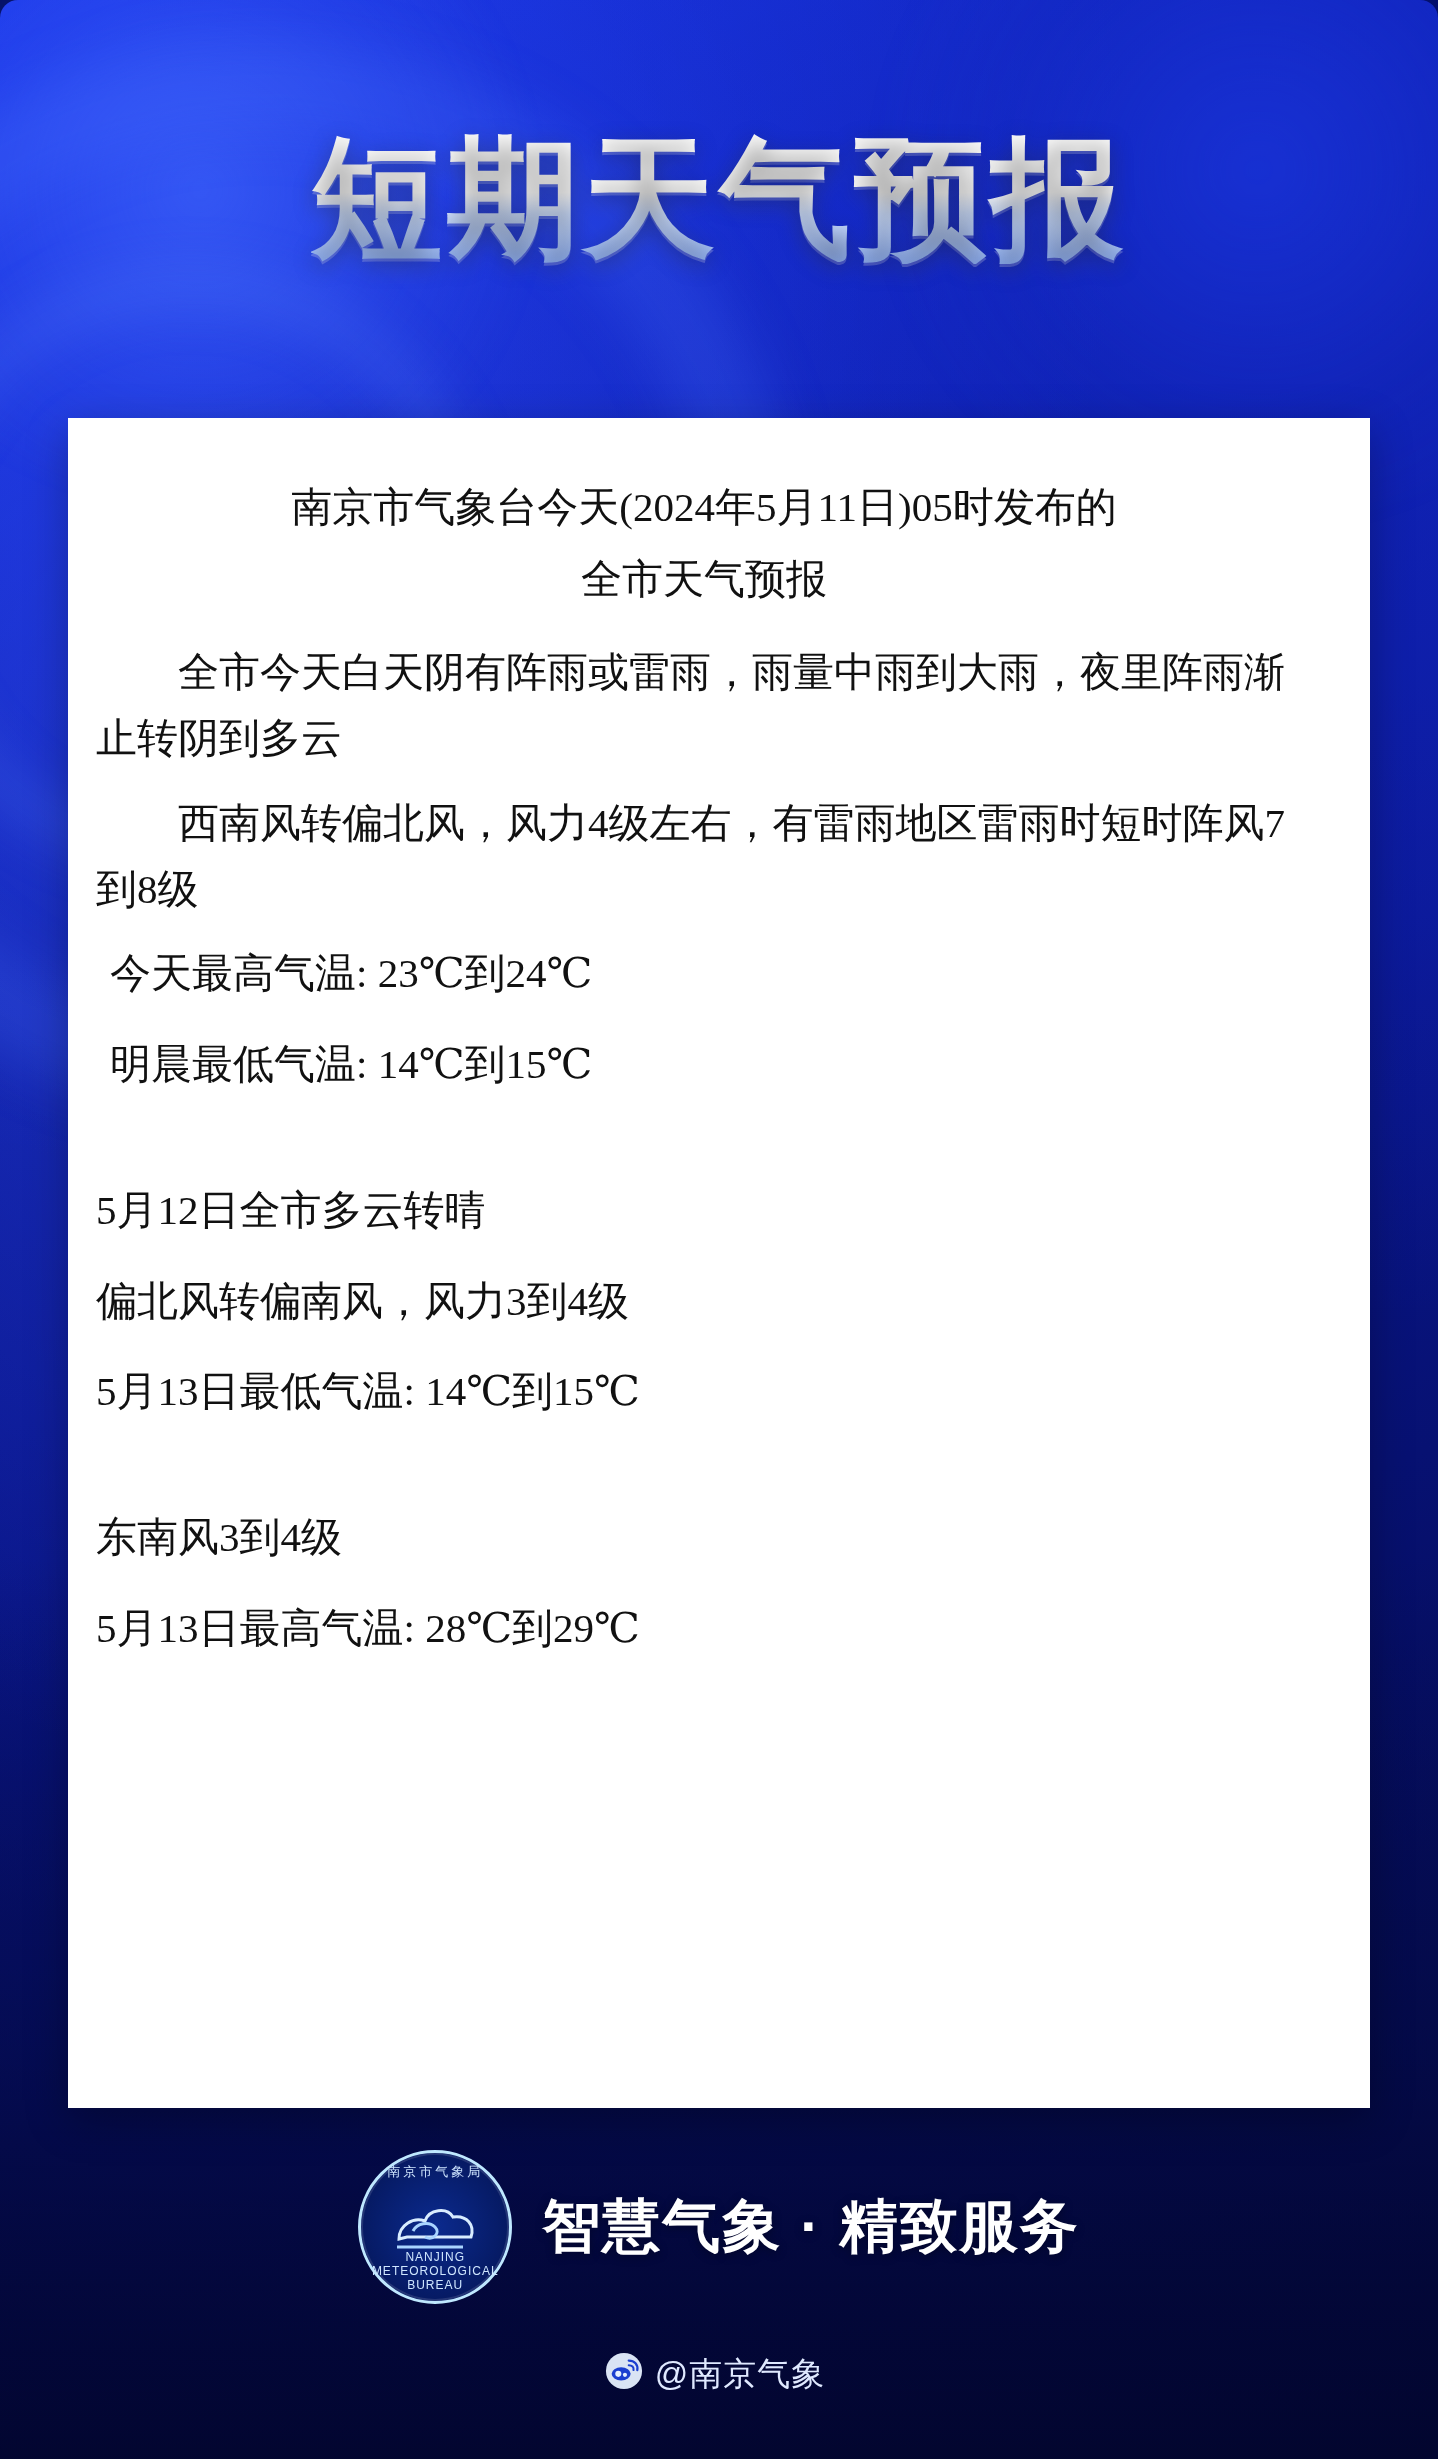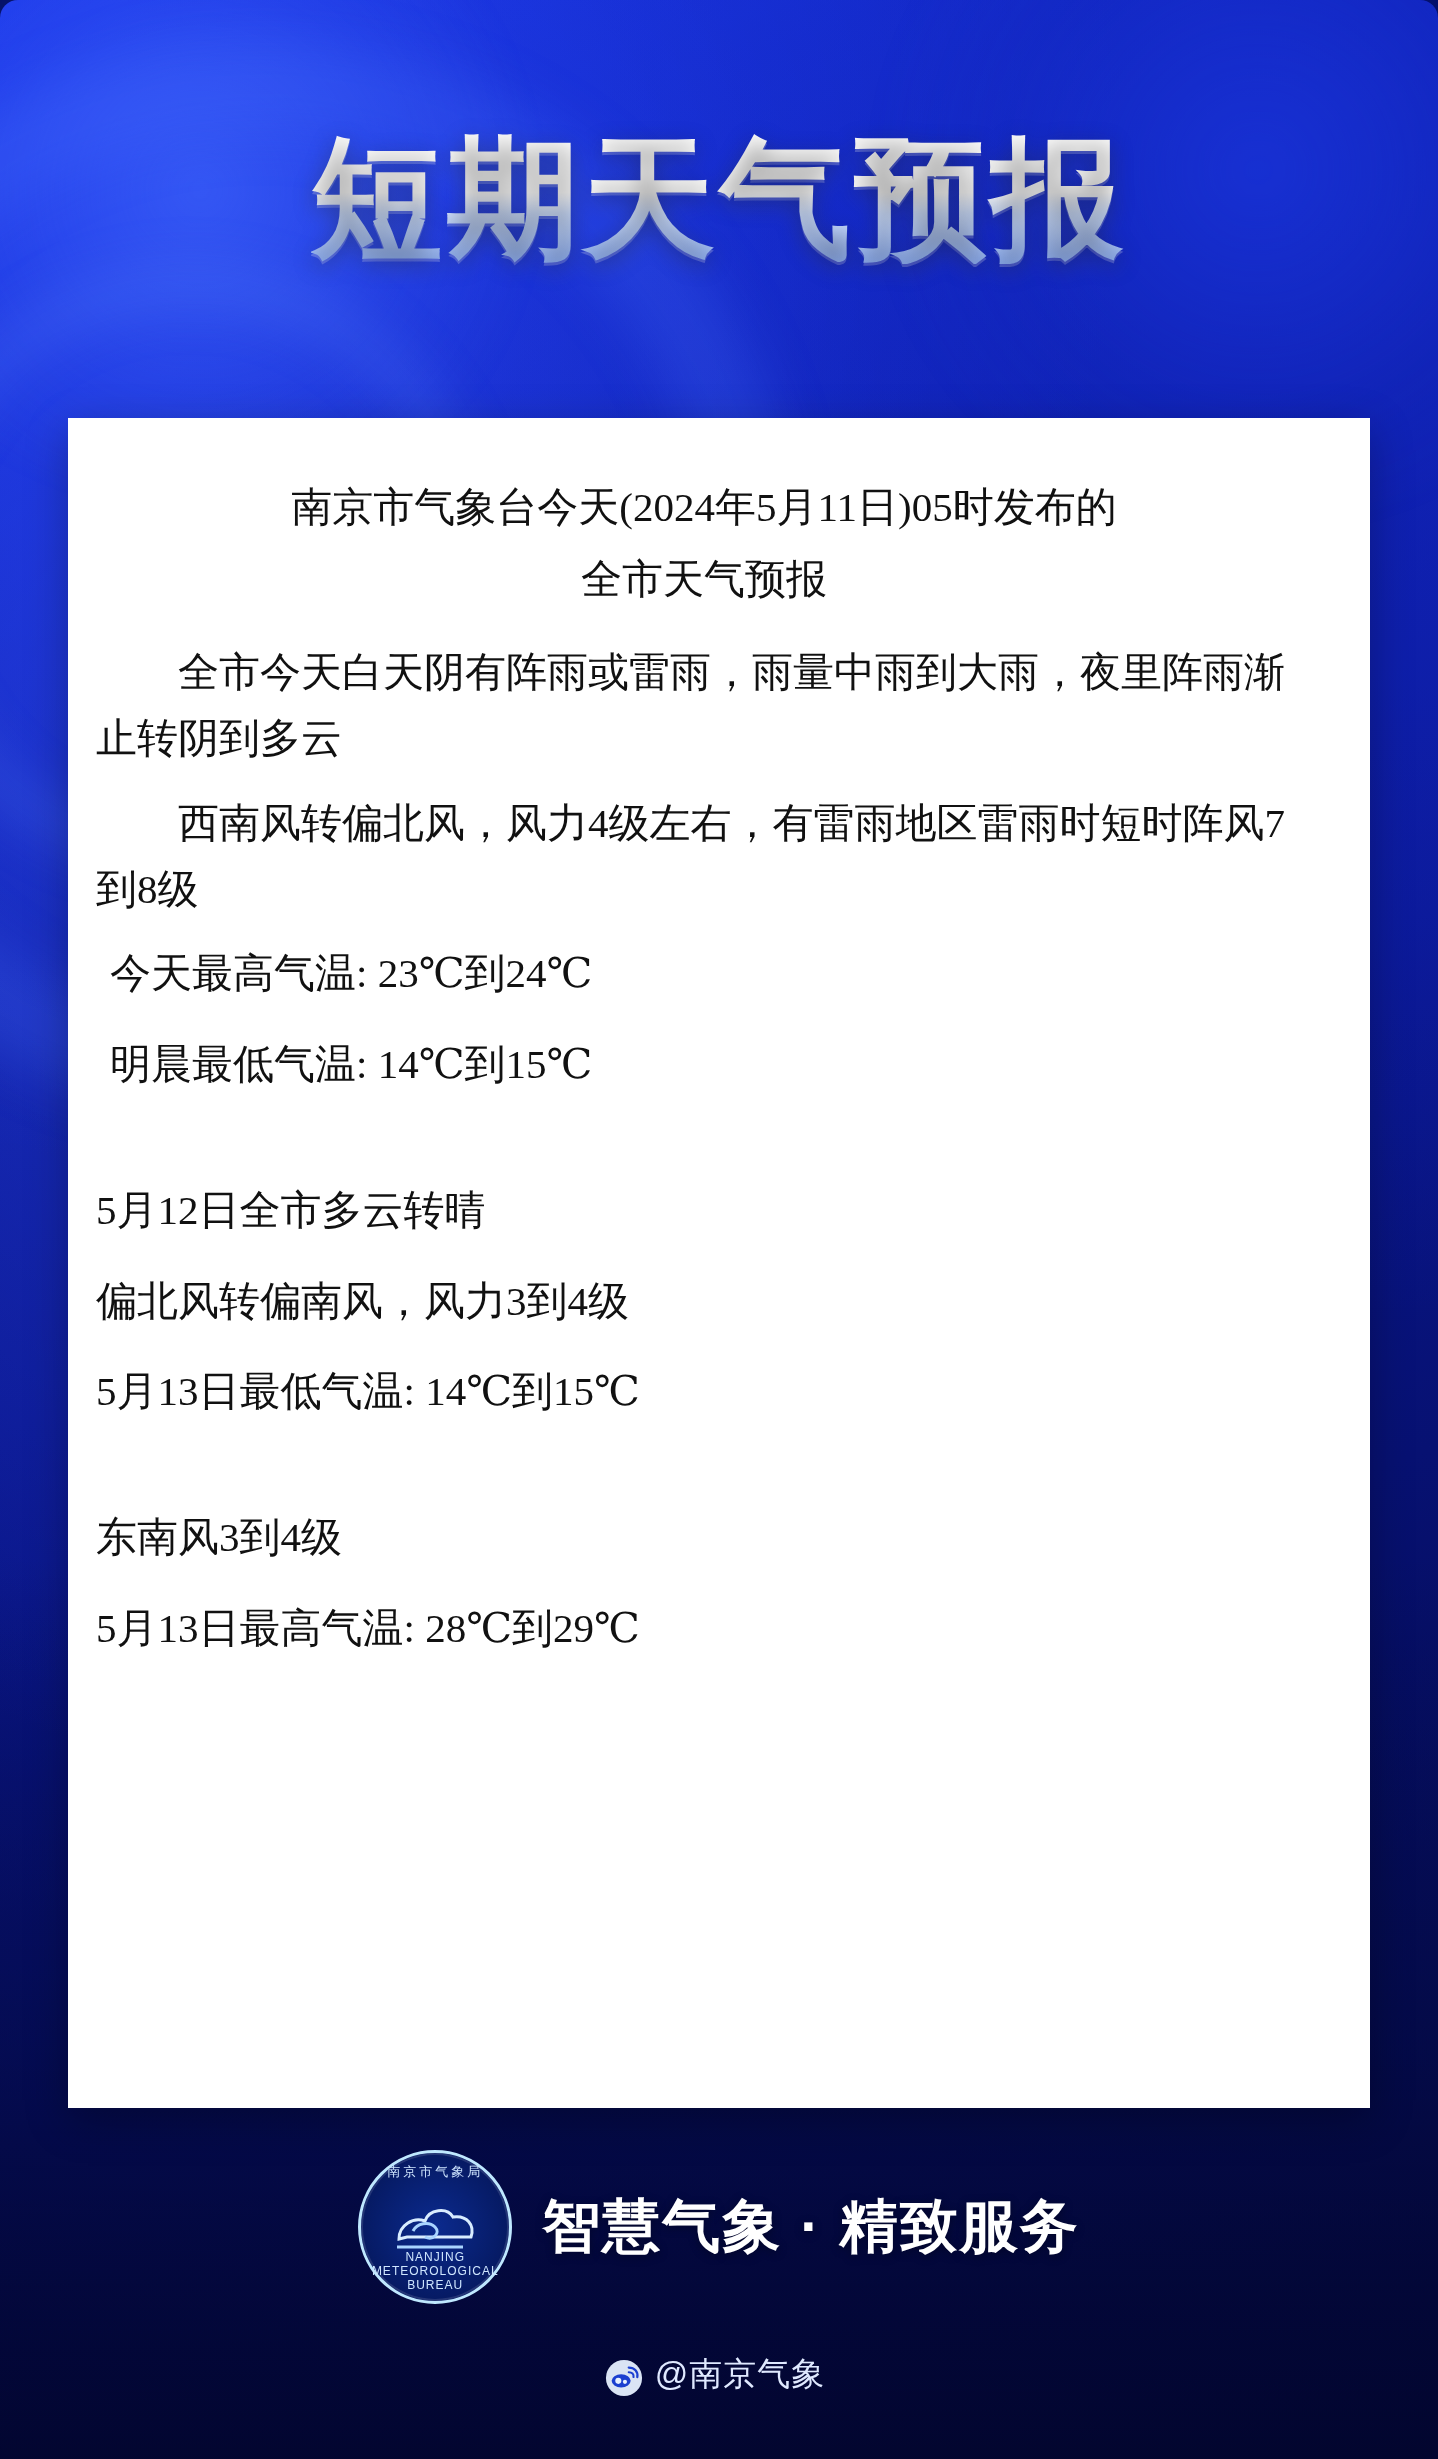--- a/index.html
+++ b/index.html
@@ -200,21 +200,21 @@
     letter-spacing: 2px;
     text-shadow: 0 2px 10px rgba(0,0,0,0.35);
   }
 
   #weibo {
     position: absolute;
     left: 0;
     right: 8px;
     top: 2352px;
     display: flex;
-    align-items: flex-end;
+    align-items: flex-start;
     justify-content: center;
     gap: 12px;
   }
   #weibo .wb-icon {
     width: 38px;
     height: 38px;
     flex: none;
   }
   #weibo .wb-text {
     color: #dfe9ff;

